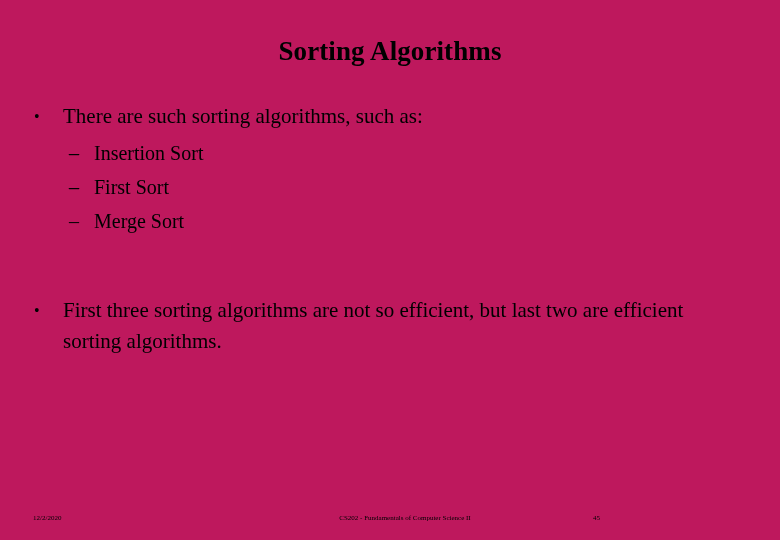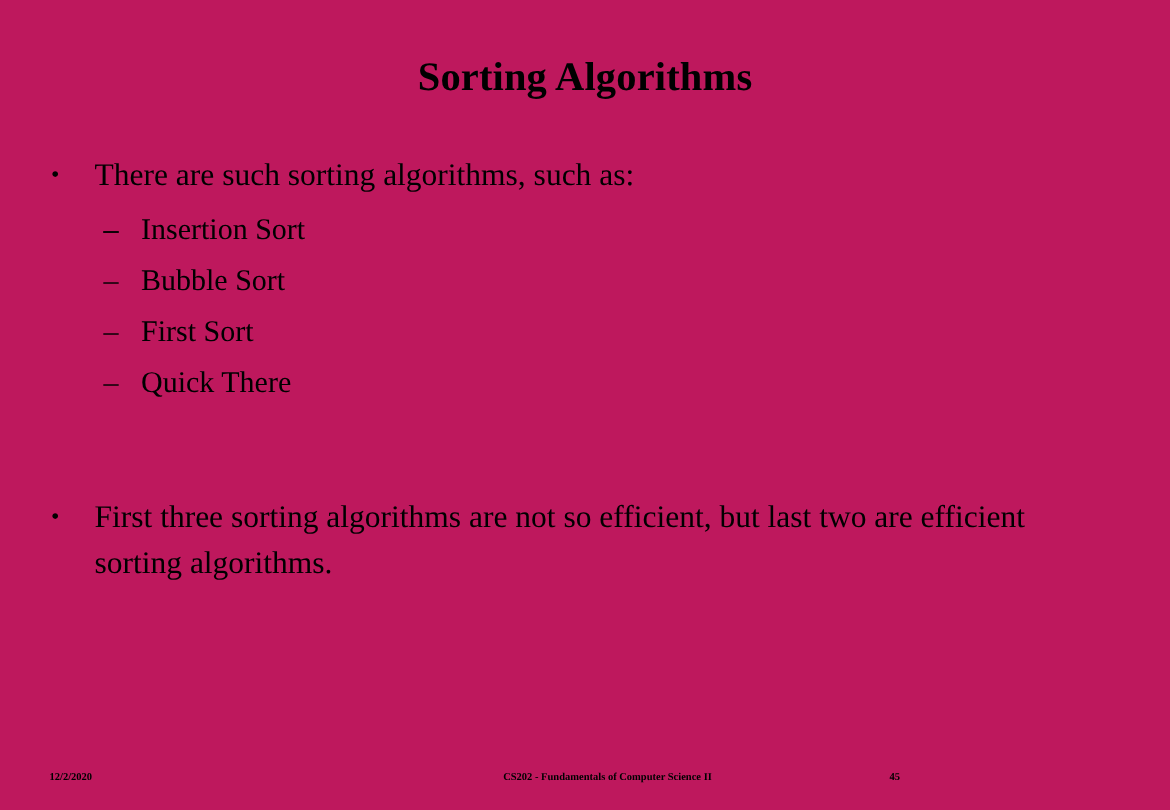--- a/index.html
+++ b/index.html
@@ -96,21 +96,20 @@
   
   .footer {
     position: absolute;
     left: 0;
     top: 511px;
     width: 626px;
     height: 14px;
     font-size: 7px;
     line-height: 14px;
     color: #000000;
-    font-weight: bold;
   }
   .footer-date {
     position: absolute;
     left: 33px;
     top: 0;
     white-space: nowrap;
   }
   .footer-center {
     position: absolute;
     left: 0;
@@ -147,31 +146,30 @@
         <span class="marker">–</span>
       </div>
 
       <div class="bullet-l2">
         <span class="marker">–</span>
         <span>Insertion Sort</span>
       </div>
 
       <div class="bullet-l2">
         <span class="marker">–</span>
-        <span>Bubble Sort</span>
       </div>
 
       <div class="bullet-l2">
         <span class="marker">–</span>
         <span>First Sort</span>
       </div>
 
       <div class="bullet-l2">
         <span class="marker">–</span>
-        <span>Quick There</span>
+        <span>Merge Sort</span>
       </div>
 
     </div>
 
     <div class="para-gap"></div>
 
     <div class="bullet-para">
       <span class="marker">•</span>
       <span>First three sorting algorithms are not so efficient, but last two are efficient sorting algorithms.</span>
     </div>

